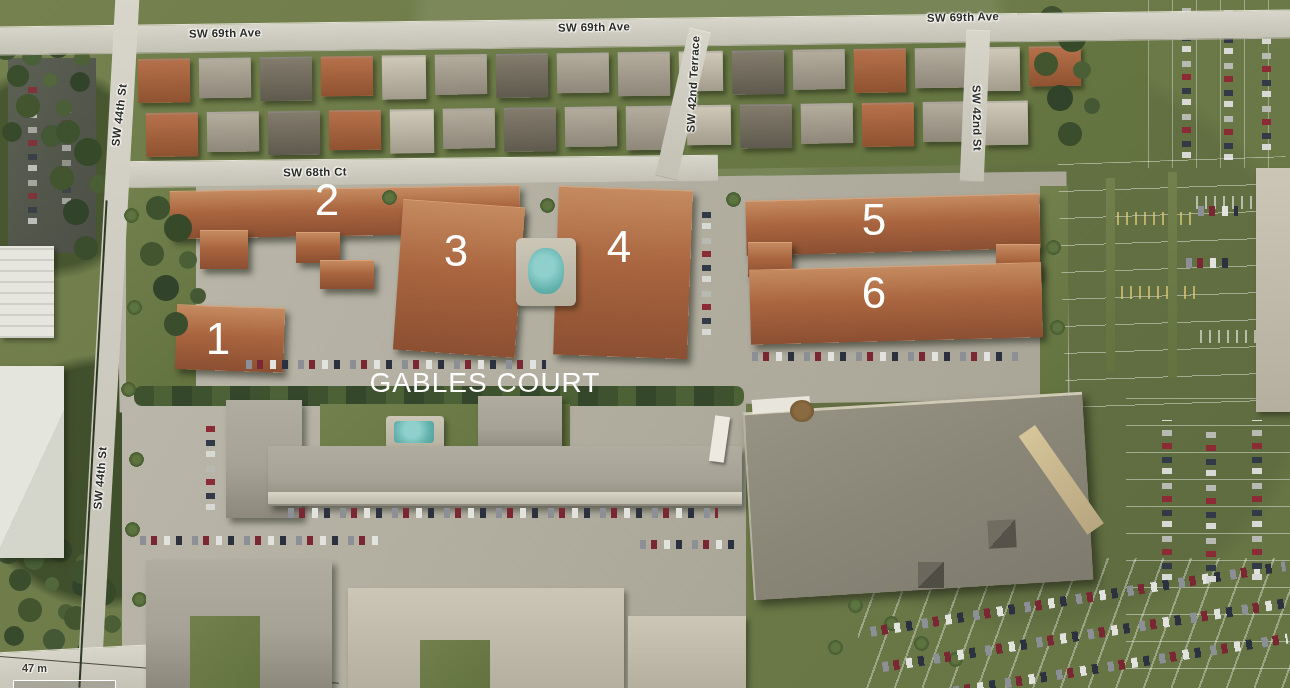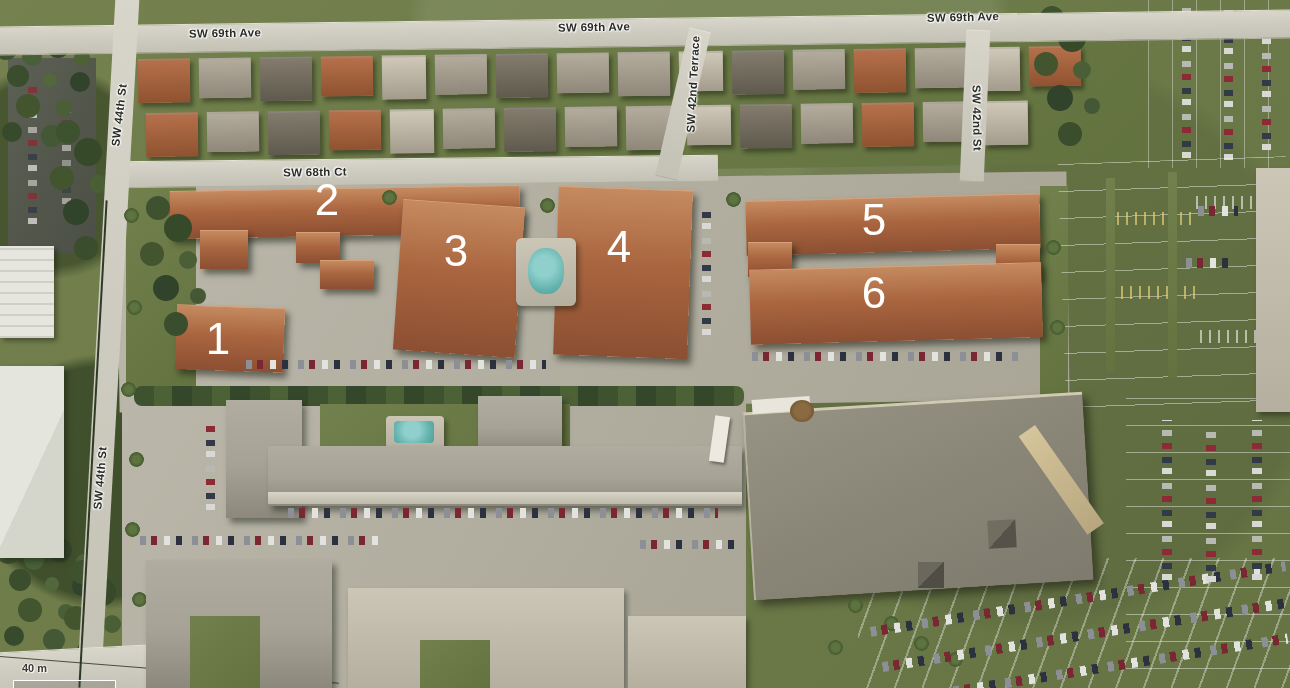--- a/index.html
+++ b/index.html
@@ -251,17 +251,18 @@
   <div class="street-label" style="left:693px;top:84px;transform:translate(-50%,-50%) rotate(-87deg);">SW 42nd Terrace</div>
   <div class="street-label" style="left:977px;top:118px;transform:translate(-50%,-50%) rotate(89deg);">SW 42nd St</div>
 
   <div class="bldg-num" style="left:218px;top:339px;">1</div>
   <div class="bldg-num" style="left:327px;top:200px;">2</div>
   <div class="bldg-num" style="left:456px;top:251px;">3</div>
   <div class="bldg-num" style="left:619px;top:247px;">4</div>
   <div class="bldg-num" style="left:874px;top:220px;">5</div>
   <div class="bldg-num" style="left:874px;top:293px;">6</div>
 
-
-  <div class="scale-text" style="left:22px;top:662px;">40 m</div>
+  <div class="complex-label" style="left:485px;top:383px;">GABLES COURT</div>
+
+  <div class="scale-text" style="left:22px;top:662px;">47 m</div>
   <div class="scale-rect" style="left:13px;top:680px;width:101px;height:8px;"></div>
 
 </div>
 
 </body></html>

